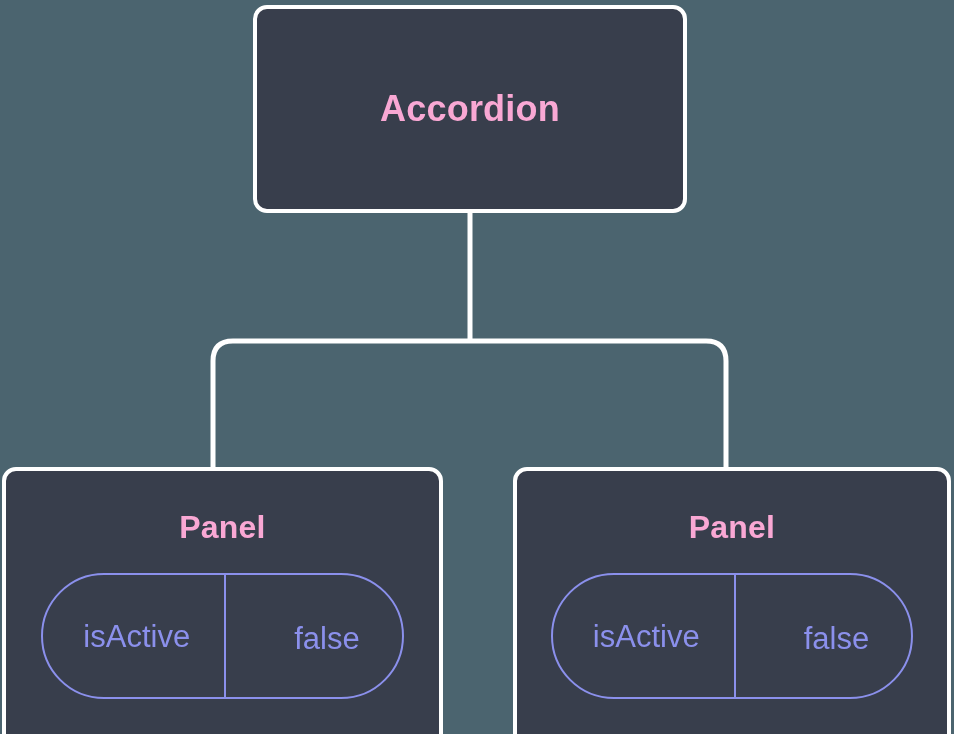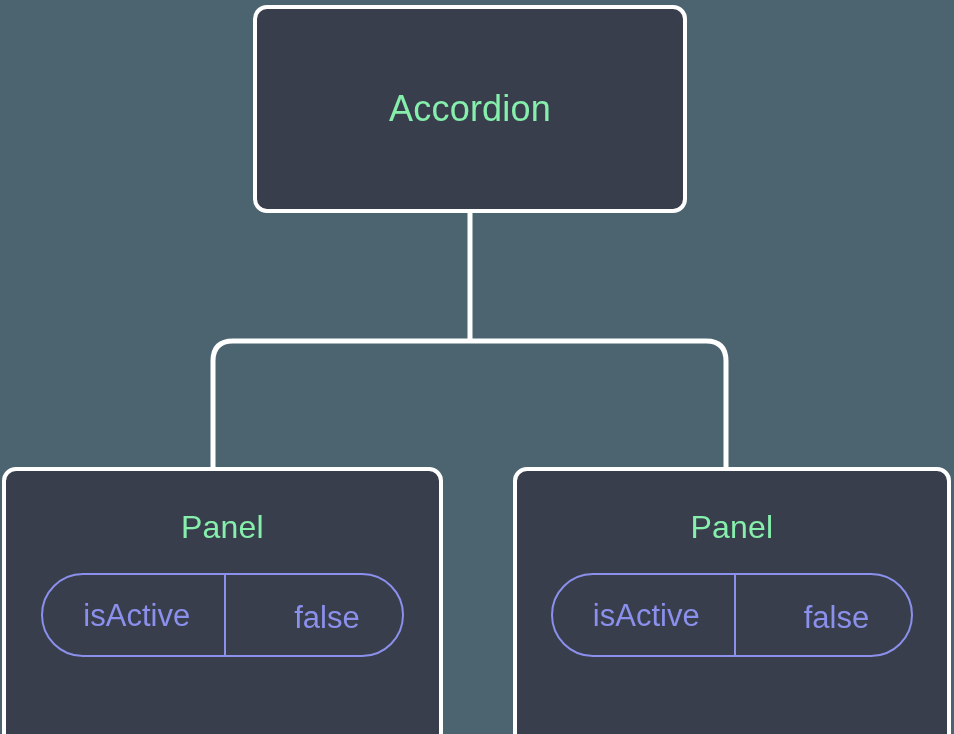--- a/index.html
+++ b/index.html
@@ -66,39 +66,39 @@
 
   .node-leaf-right {
     left: 513px;
     top: 467px;
     width: 438px;
     height: 280px;
     padding-top: 40px;
   }
 
   .node-title {
-    color: #86efac;
+    color: #f9a8d4;
     font-size: 36px;
-    font-weight: 400;
+    font-weight: 700;
     line-height: 1;
     letter-spacing: 0.2px;
     white-space: nowrap;
   }
 
   .node-leaf-left .node-title,
   .node-leaf-right .node-title {
     font-size: 32px;
   }
 
   
   .prop-pill {
     margin-top: 30px;
     display: flex;
     align-items: stretch;
-    height: 84px;
+    height: 126px;
     box-sizing: border-box;
     border: 2px solid #8b90ec;
     border-radius: 999px;
     overflow: hidden;
   }
 
   .prop-key,
   .prop-value {
     display: flex;
     align-items: center;

